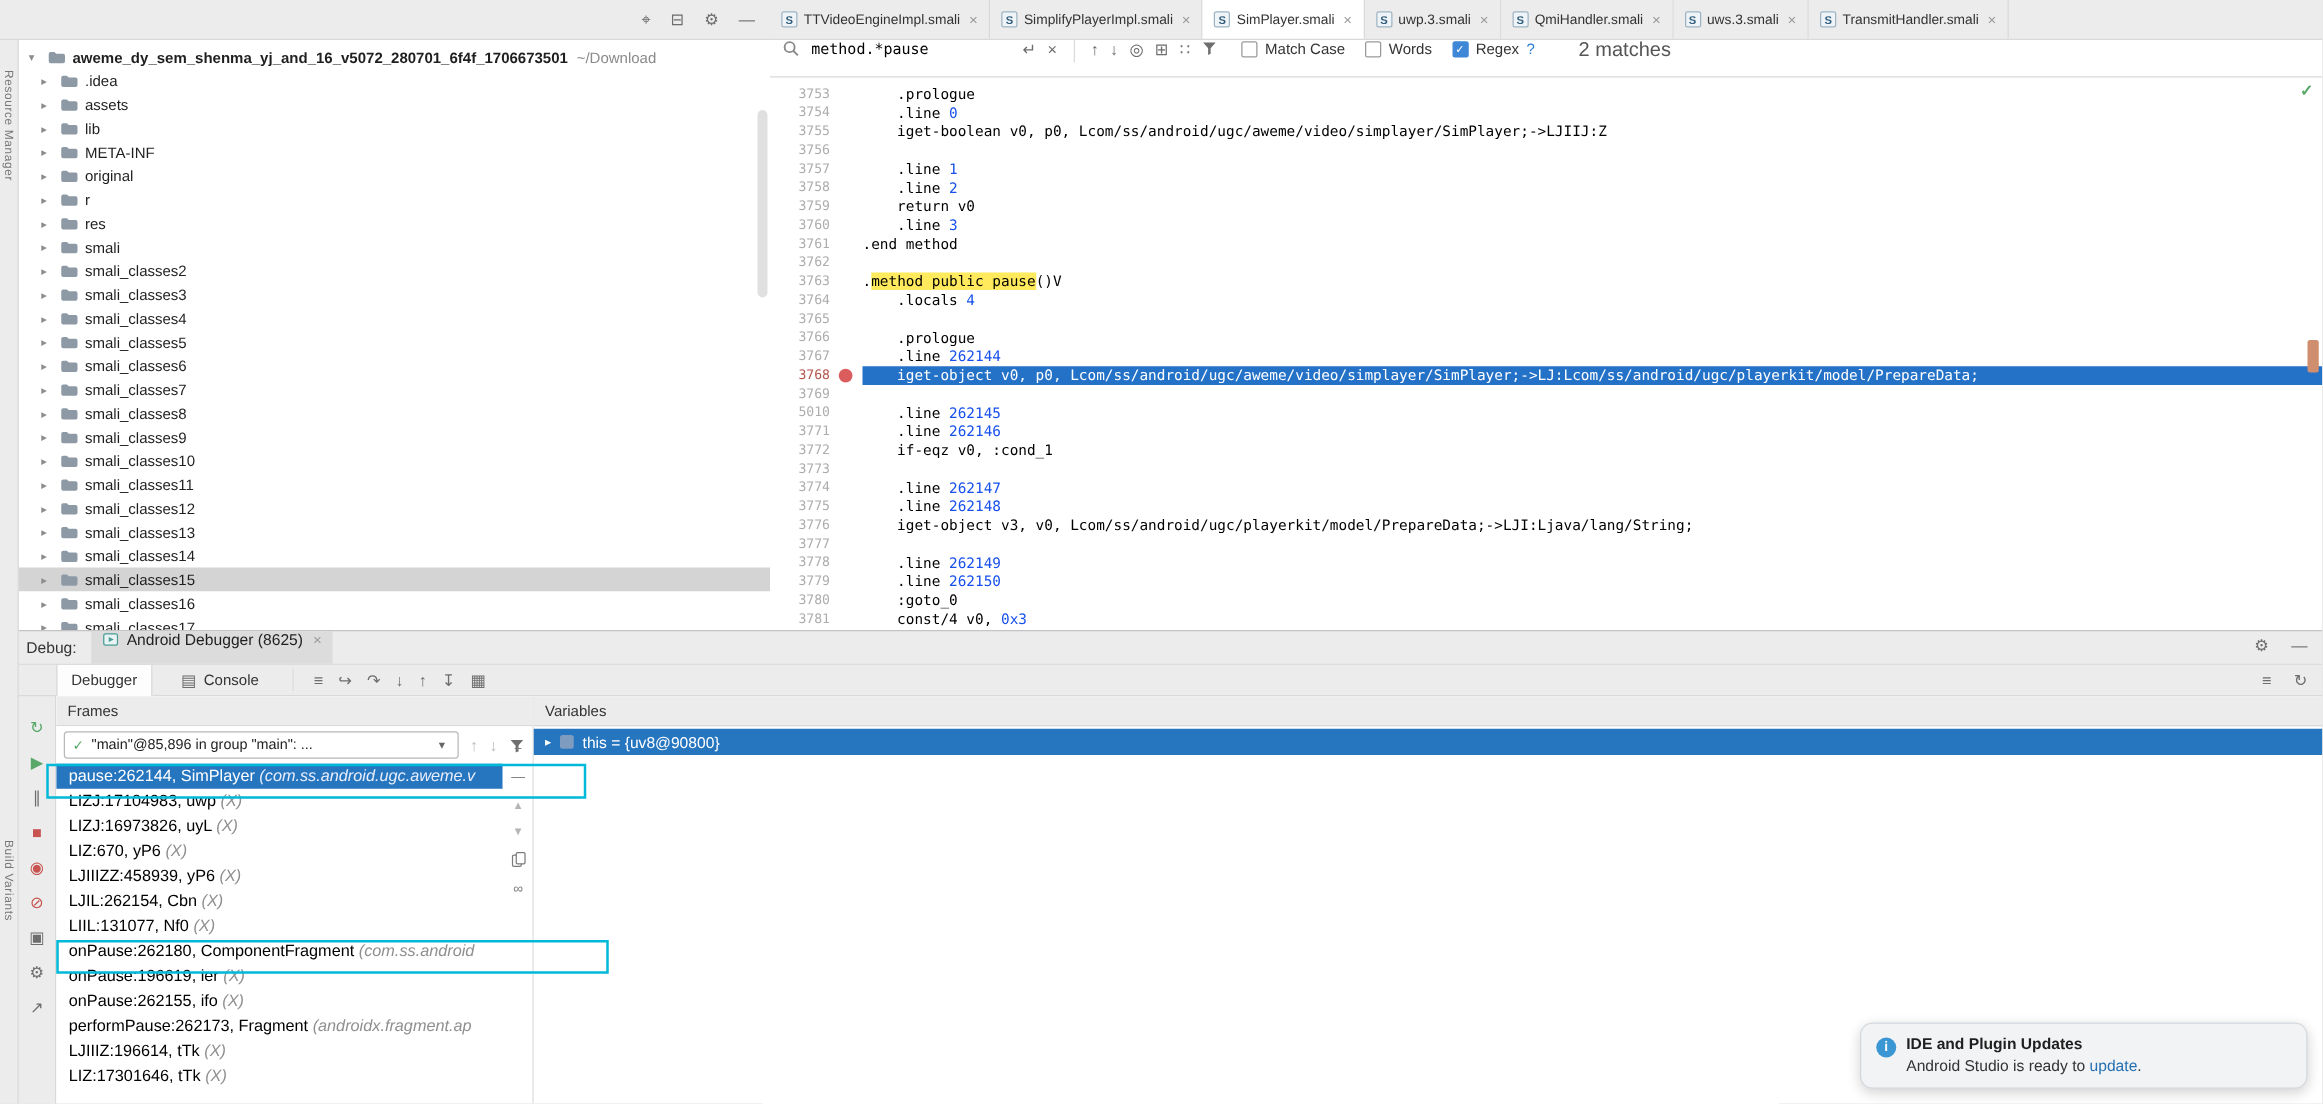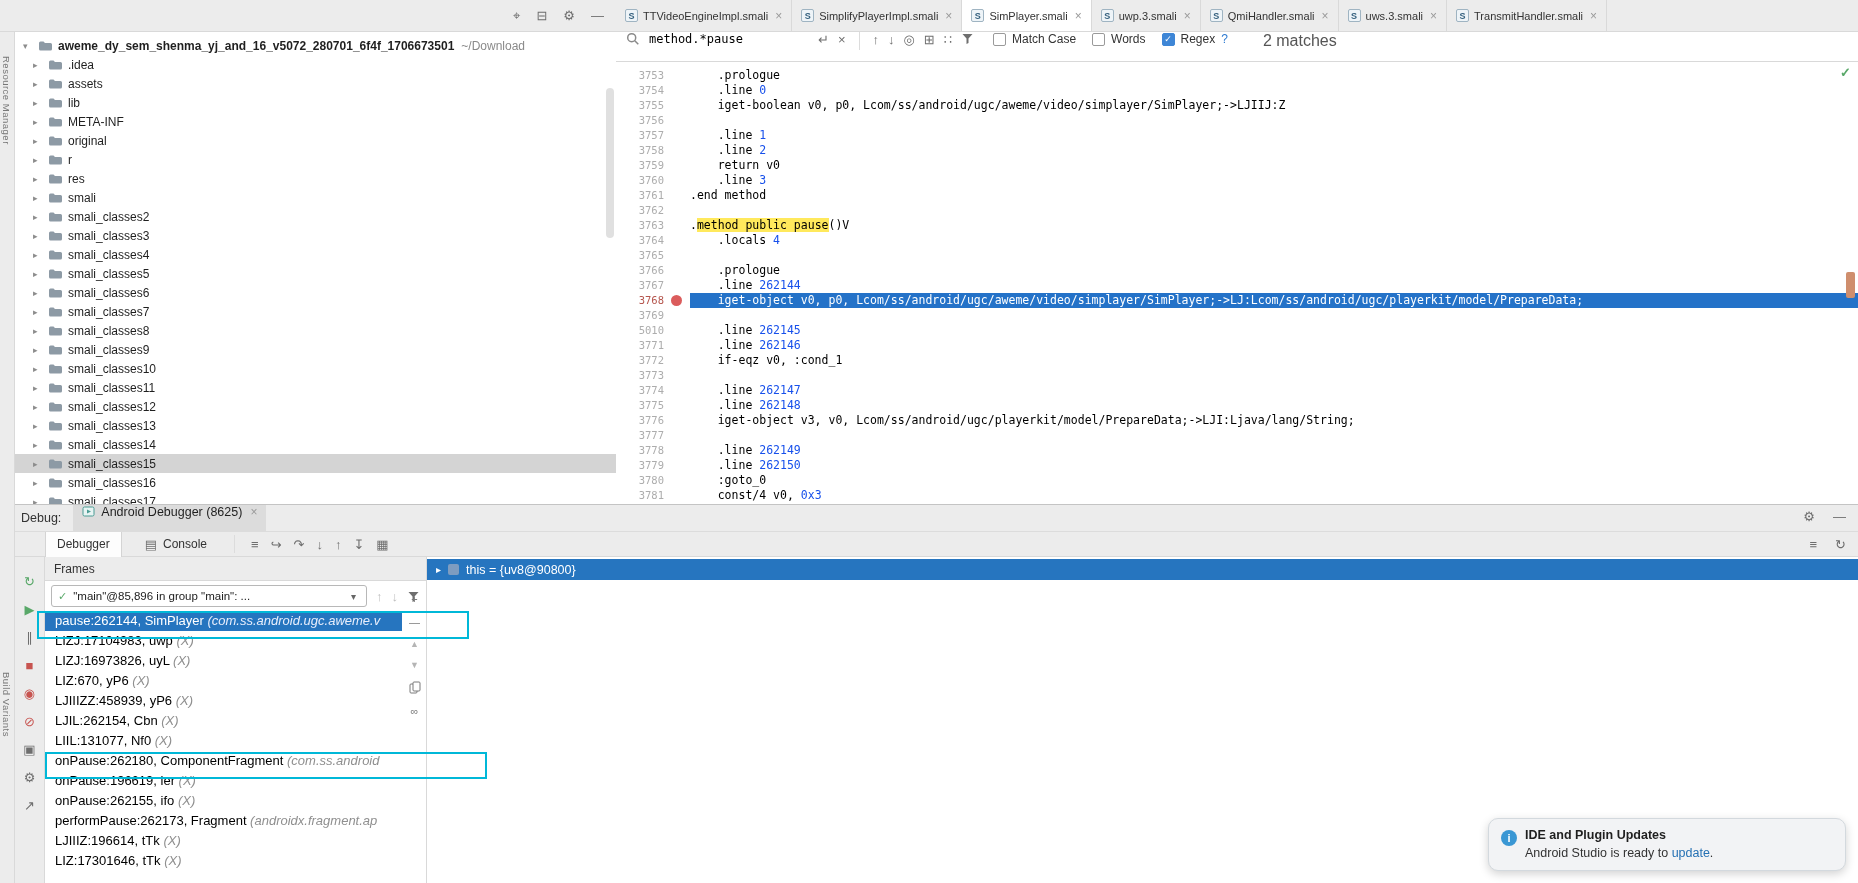--- a/index.html
+++ b/index.html
@@ -713,20 +713,23 @@
             <svg width="12" height="13" viewBox="0 0 12 13">
               <rect x="1" y="3" width="7" height="9" rx="1" fill="none" stroke="#7b7b7b"></rect>
               <rect x="4" y="1" width="7" height="9" rx="1" fill="#fff" stroke="#7b7b7b"></rect>
             </svg>
           </span>
         <span>∞</span>
       </div>
     </div>
 
     <div id="variables">
+      <div class="panel-header">
+        <span>Variables</span>
+      </div>
       <div id="var-row">
         <span class="vtri">▸</span>
         <span class="vobj"></span>
         <span>this = {uv8@90800}</span>
       </div>
     </div>
   </div>
 
   <div class="annot" id="annot1"></div>
   <div class="annot" id="annot2"></div>

